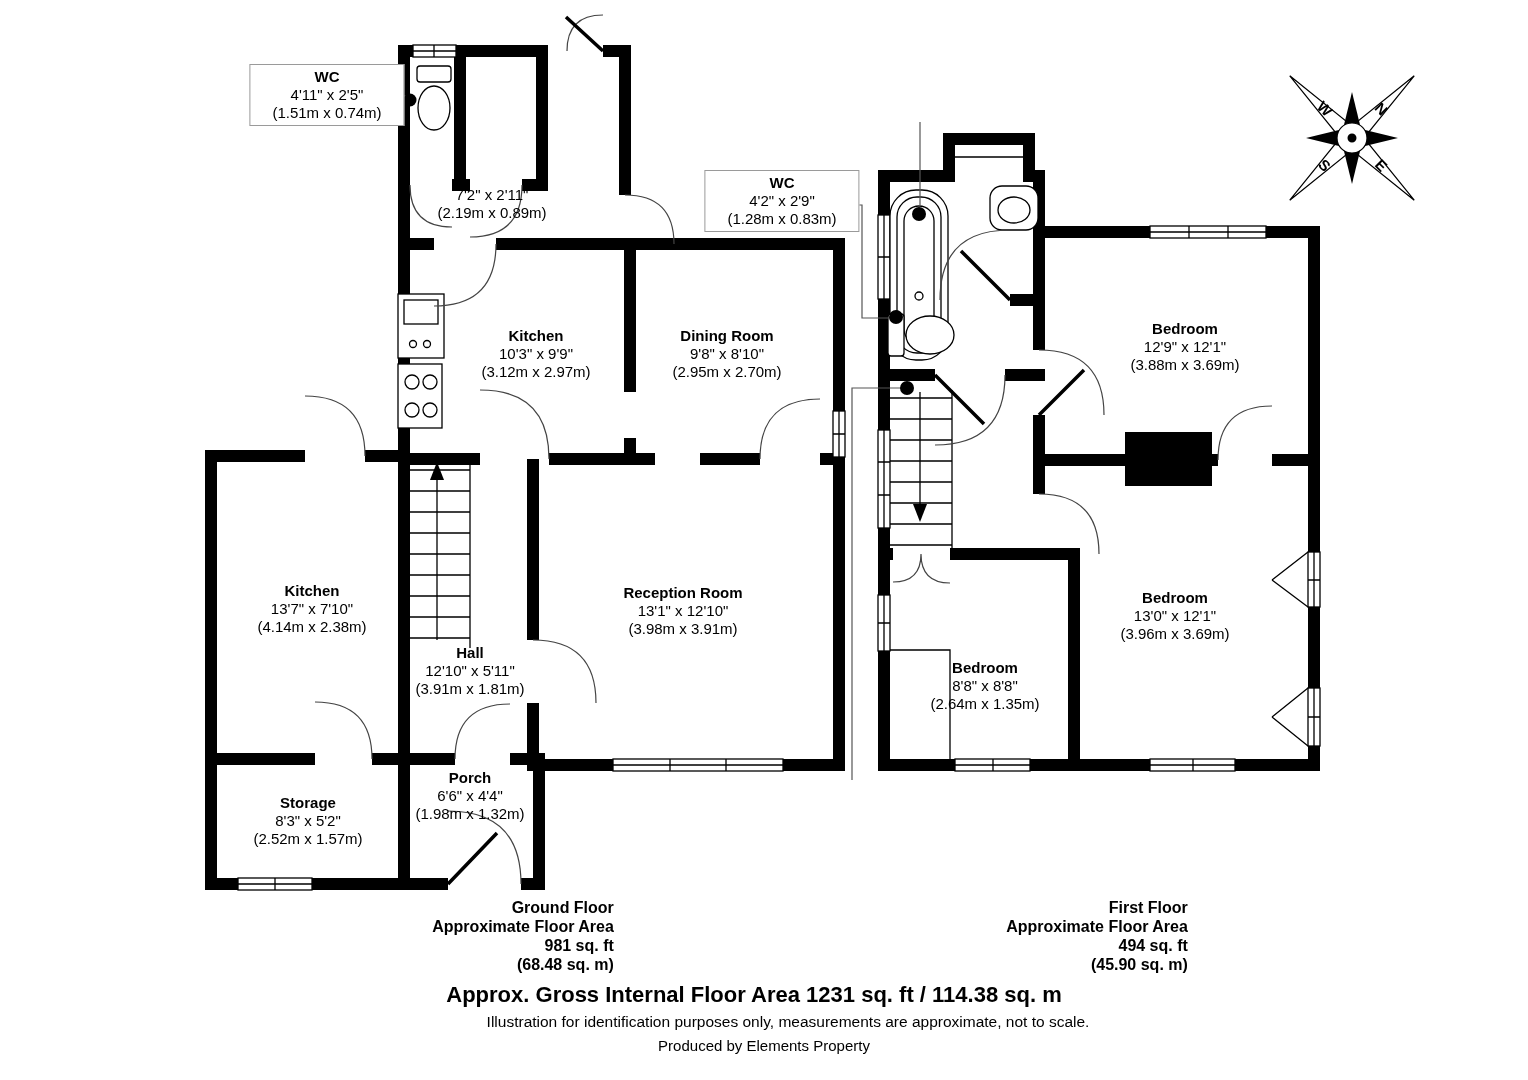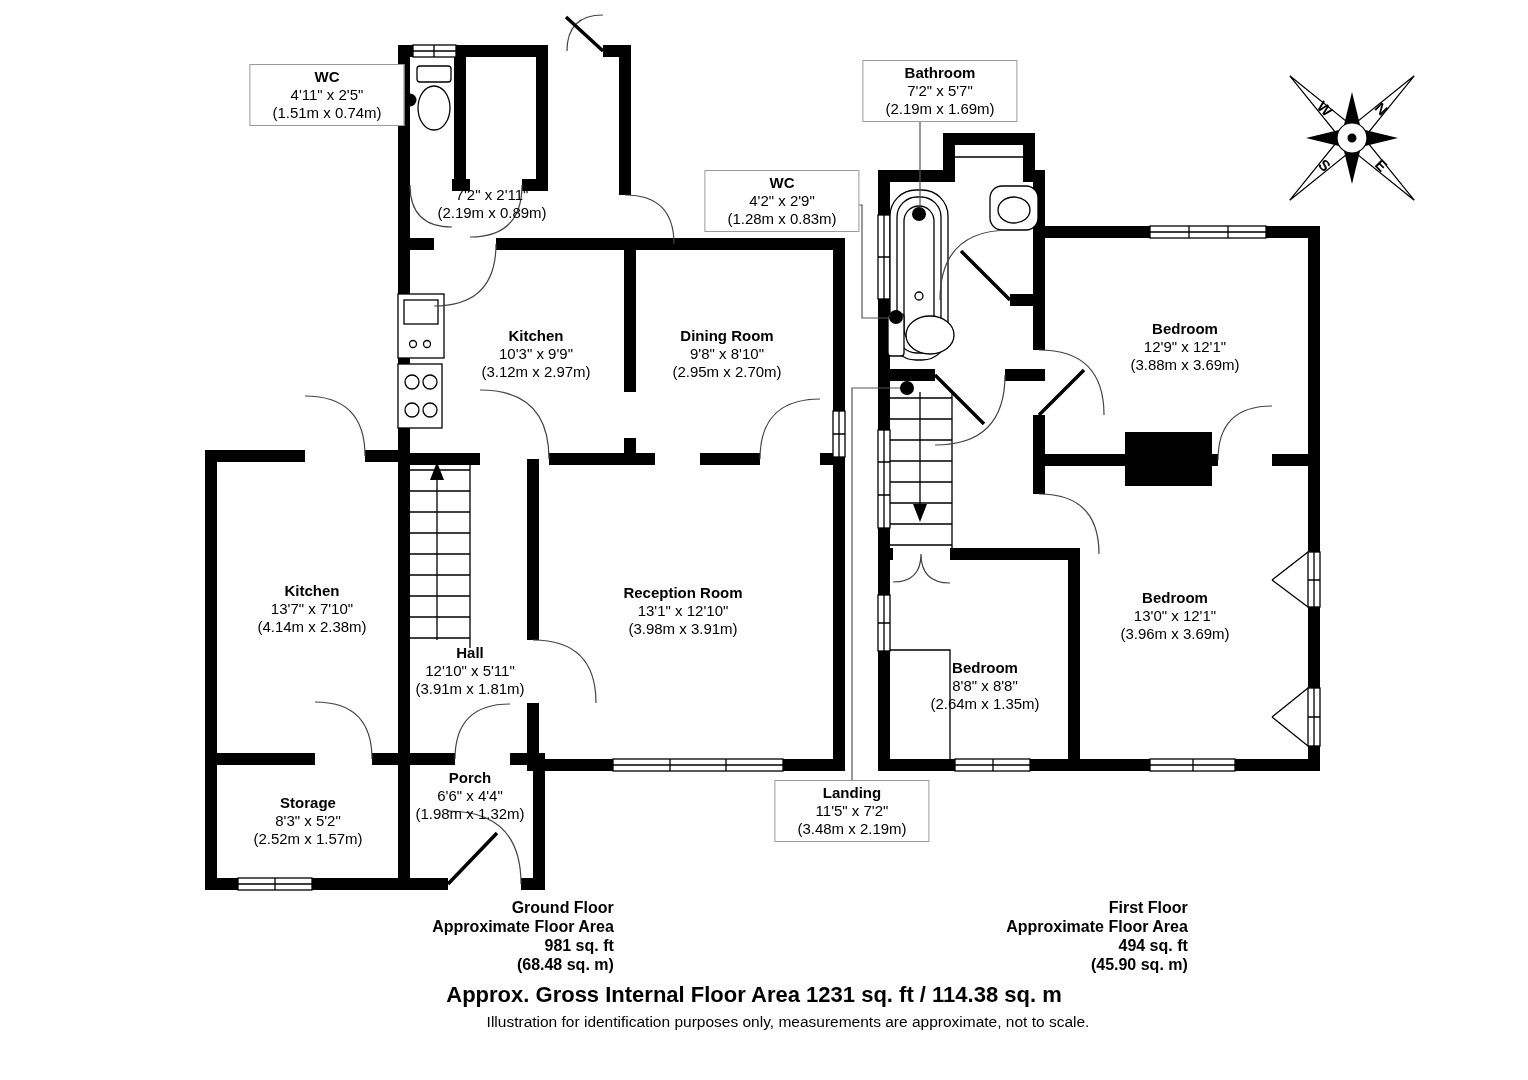--- a/index.html
+++ b/index.html
@@ -224,60 +224,51 @@
   <div class="lbl" style="left:308px;top:794px;">
     <div class="nm">Storage</div>
     <div>8'3" x 5'2"</div>
     <div>(2.52m x 1.57m)</div>
   </div>
   <div class="lbl" style="left:470px;top:769px;">
     <div class="nm">Porch</div>
     <div>6'6" x 4'4"</div>
     <div>(1.98m x 1.32m)</div>
   </div>
-  <div class="lbl boxed" style="left:940px;top:60px;">
-    <div class="nm">Bathroom</div>
-    <div>7'2" x 5'7"</div>
-    <div>(2.19m x 1.69m)</div>
-  </div>
   <div class="lbl boxed" style="left:782px;top:170px;">
     <div class="nm">WC</div>
     <div>4'2" x 2'9"</div>
     <div>(1.28m x 0.83m)</div>
   </div>
   <div class="lbl" style="left:1185px;top:320px;">
     <div class="nm">Bedroom</div>
     <div>12'9" x 12'1"</div>
     <div>(3.88m x 3.69m)</div>
   </div>
   <div class="lbl" style="left:1175px;top:589px;">
     <div class="nm">Bedroom</div>
     <div>13'0" x 12'1"</div>
     <div>(3.96m x 3.69m)</div>
   </div>
   <div class="lbl" style="left:985px;top:659px;">
     <div class="nm">Bedroom</div>
     <div>8'8" x 8'8"</div>
     <div>(2.64m x 1.35m)</div>
-  </div>
-  <div class="lbl boxed" style="left:852px;top:780px;">
-    <div class="nm">Landing</div>
-    <div>11'5" x 7'2"</div>
-    <div>(3.48m x 2.19m)</div>
   </div>
 
   <div class="floorsum" style="left:523px;top:898px;">
     <div>Ground Floor</div>
     <div>Approximate Floor Area</div>
     <div>981 sq. ft</div>
     <div>(68.48 sq. m)</div>
   </div>
   <div class="floorsum" style="left:1097px;top:898px;">
     <div>First Floor</div>
     <div>Approximate Floor Area</div>
     <div>494 sq. ft</div>
     <div>(45.90 sq. m)</div>
   </div>
 
   <div class="gross" style="top:982px;">Approx. Gross Internal Floor Area 1231 sq. ft / 114.38 sq. m</div>
   <div class="disclaimer" style="top:1013px;padding-left:24px;">Illustration for identification purposes only, measurements are approximate, not to scale.</div>
+  <div class="producer" style="top:1037px;">Produced by Elements Property</div>
 
 </div>
 
 </body></html>

